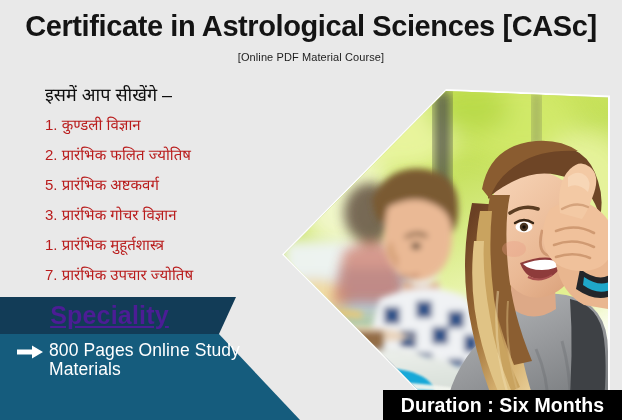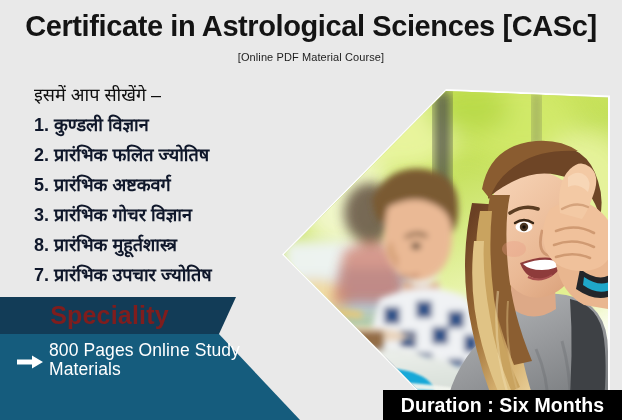--- a/index.html
+++ b/index.html
@@ -42,36 +42,36 @@
     font-size: 11px;
     line-height: 18px;
     font-weight: normal;
     color: #1d1d1d;
     letter-spacing: 0.1px;
   }
 
   
   #syllabus {
     position: absolute;
-    left: 34px;
+    left: 45px;
     top: 80px;
     width: 272px;
   }
   .hindi-head {
     font-size: 18px;
     line-height: 30px;
     color: #0e0e0e;
     font-weight: 500;
     white-space: nowrap;
   }
   .hindi-item {
-    font-size: 18px;
+    font-size: 15px;
     line-height: 30px;
-    color: #0f172a;
-    font-weight: 700;
+    color: #b91c1c;
+    font-weight: 400;
     white-space: nowrap;
   }
 
   
   #hex-wrap {
     position: absolute;
     left: 282px;
     top: 89px;
     width: 328px;
     height: 331px;
@@ -127,32 +127,33 @@
   }
   #speciality-title {
     position: absolute;
     left: 0;
     top: 300px;
     width: 219px;
     text-align: center;
     font-size: 25px;
     line-height: 31px;
     font-weight: bold;
-    color: #7f1d1d;
+    color: #4c1d95;
     letter-spacing: 0.2px;
+    text-decoration: underline;
   }
   #speciality-list {
     position: absolute;
     left: 17px;
     top: 341px;
     width: 250px;
   }
   .spec-row {
     display: flex;
-    align-items: center;
+    align-items: flex-start;
     margin-bottom: 2px;
   }
   .spec-arrow {
     flex: 0 0 auto;
     width: 26px;
     padding-top: 4px;
     margin-right: 6px;
   }
   .spec-arrow svg { display: block; }
   .spec-text {
@@ -194,21 +195,21 @@
     <h1 id="main-title">Certificate in Astrological Sciences [CASc]</h1>
     <div id="subtitle">[Online PDF Material Course]</div>
   </div>
 
   <div id="syllabus">
     <div class="hindi-head">इसमें आप सीखेंगे –</div>
     <div class="hindi-item">1. कुण्डली विज्ञान</div>
     <div class="hindi-item">2. प्रारंभिक फलित ज्योतिष</div>
     <div class="hindi-item">5. प्रारंभिक अष्टकवर्ग</div>
     <div class="hindi-item">3. प्रारंभिक गोचर विज्ञान</div>
-    <div class="hindi-item">8. प्रारंभिक मुहूर्तशास्त्र</div>
+    <div class="hindi-item">1. प्रारंभिक मुहूर्तशास्त्र</div>
     <div class="hindi-item">7. प्रारंभिक उपचार ज्योतिष</div>
   </div>
 
   <div id="hex-wrap">
     <div id="hex-shadow"></div>
     <div id="hex-photo">
       <svg id="photo-canvas" viewBox="0 0 324 327" preserveAspectRatio="xMidYMid slice">
         <defs>
           <linearGradient id="bgGreen" x1="0" y1="0" x2="0.3" y2="1">
             <stop offset="0%" stop-color="#d8ea62"></stop>

